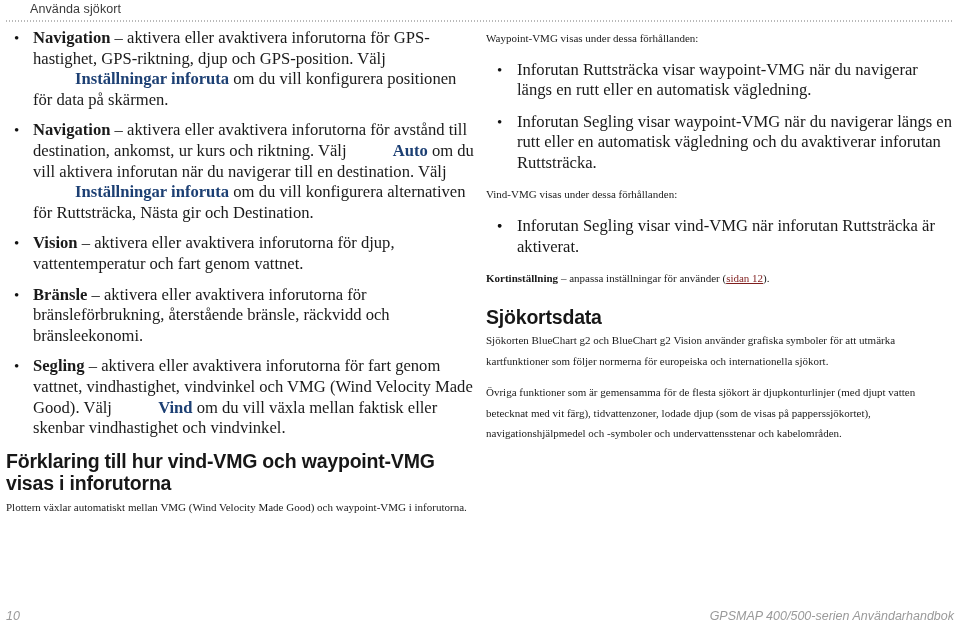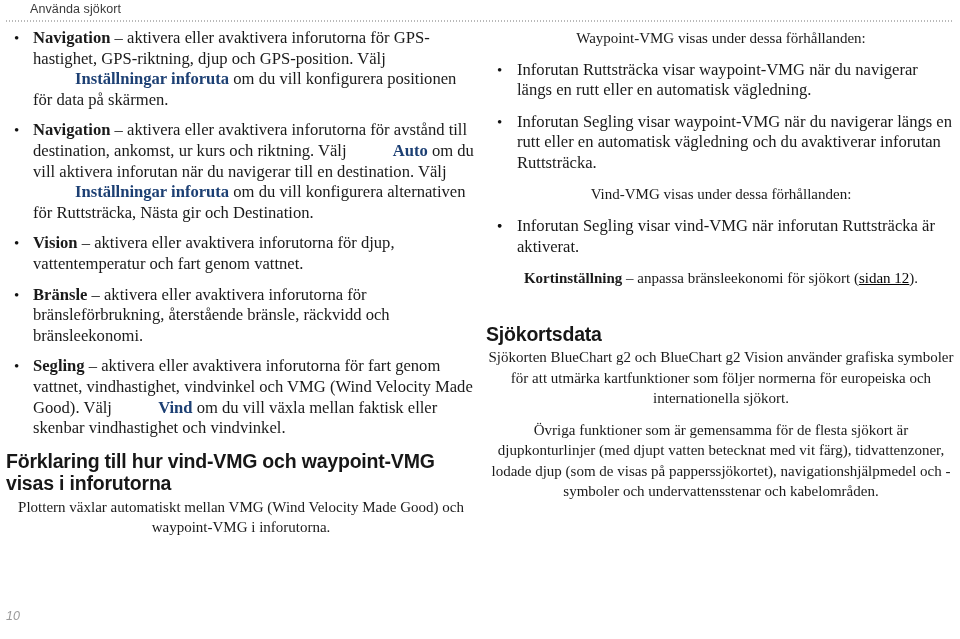--- a/index.html
+++ b/index.html
@@ -62,23 +62,23 @@
   .col {
     position: absolute;
     top: 0;
     width: 470px;
   }
   .col-left  { left: 6px; }
   .col-right { left: 486px; }
 
   p.body-text {
     margin: 0 0 11px 0;
-    font-size: 15px;
+    font-size: 11px;
     line-height: 20.5px;
-    text-align: center;
+    text-align: left;
   }
 
   ul.bullets {
     list-style: none;
     margin: 0 0 4px 0;
     padding: 0;
   }
   ul.bullets > li {
     position: relative;
     padding-left: 27px;
@@ -104,34 +104,34 @@
 
   .term {
     font-weight: bold;
   }
   .emph-blue {
     font-weight: bold;
     color: #1c3f73;
     margin-left: 42px;
   }
   .link {
-    color: #000000;
+    color: #7f1d1d;
     text-decoration: underline;
   }
 
   h2.section-head {
     font-family: "Liberation Sans", sans-serif;
     font-weight: bold;
     font-size: 19.5px;
     line-height: 22.5px;
     margin: 11px 0 2px 0;
     color: #171717;
     letter-spacing: -0.2px;
   }
-  h2.section-head.tight-top { margin-top: 34px; }
+  h2.section-head.tight-top { margin-top: 17px; }
 
   
   .footer {
     position: absolute;
     left: 6px;
     right: 6px;
     bottom: 10px;
     height: 20px;
   }
   .folio {
@@ -189,28 +189,29 @@
         </ul>
 
       <p class="body-text">Vind-VMG visas under dessa förhållanden:</p>
 
       <ul class="bullets" id="vind-bullets">
           <li><span class="bullet-dot">•</span></li>
           <li><span class="bullet-dot">•</span><span>Inforutan Segling visar vind-VMG när inforutan Ruttsträcka är aktiverat.</span></li>
         </ul>
 
       <p class="body-text">
-        <span class="term">Kortinställning</span><span> – anpassa bränsleekonomi för sjökort (</span><a class="link" href="#">sidan 12</a><span>).</span>
+        <span class="term">Kortinställning</span><span> – anpassa inställningar för använder (</span><a class="link" href="#">sidan 12</a><span>).</span>
       </p>
 
       <h2 class="section-head tight-top">Sjökortsdata</h2>
 
       <p class="body-text">Sjökorten BlueChart g2 och BlueChart g2 Vision använder grafiska symboler för att utmärka kartfunktioner som följer normerna för europeiska och internationella sjökort.</p>
 
       <p class="body-text">Övriga funktioner som är gemensamma för de flesta sjökort är djupkonturlinjer (med djupt vatten betecknat med vit färg), tidvattenzoner, lodade djup (som de visas på papperssjökortet), navigationshjälpmedel och -symboler och undervattensstenar och kabelområden.</p>
     </div>
   </div>
 
   <div class="footer">
     <div class="folio">10</div>
+    <div class="footer-title">GPSMAP 400/500-serien Användarhandbok</div>
   </div>
 
 </div>
 
 </body></html>

